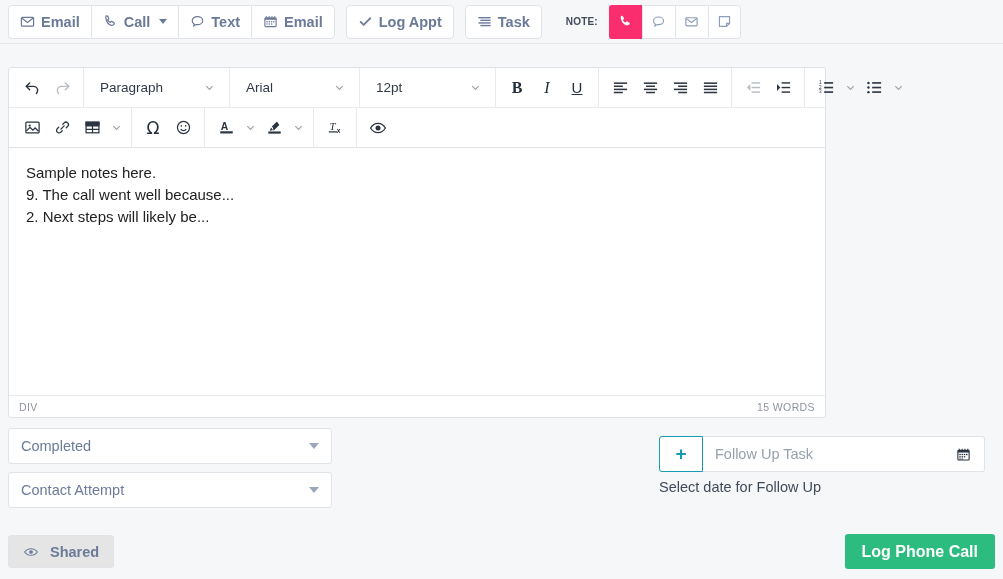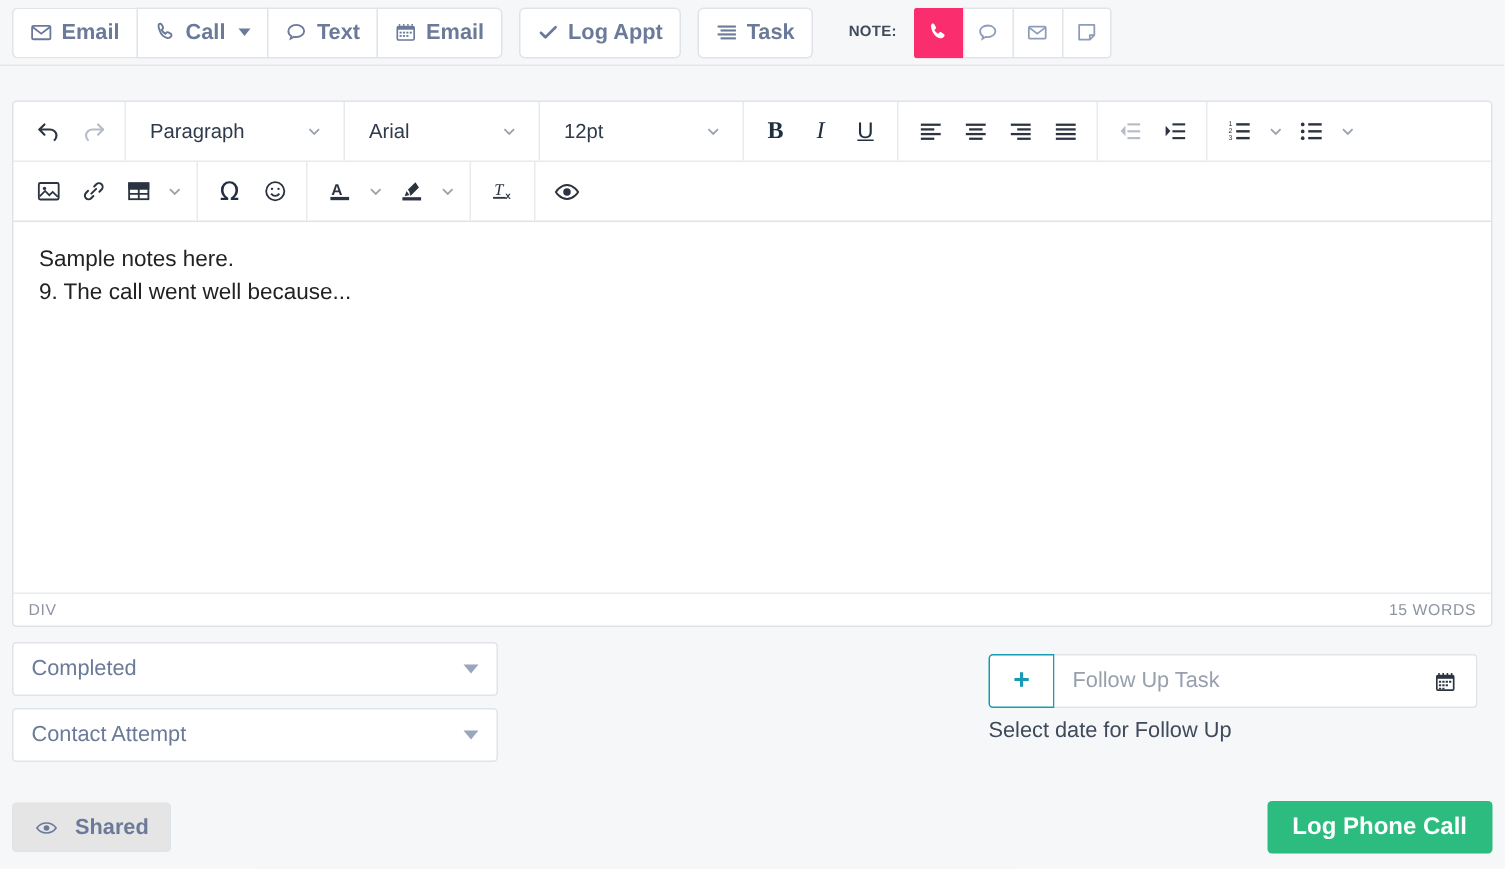--- a/index.html
+++ b/index.html
@@ -61,21 +61,21 @@
     color: #8d9cb8;
     cursor: pointer;
   }
   .note-group .nbtn:first-child { border-radius: 3px 0 0 3px; }
   .note-group .nbtn:last-child { border-right-width: 1px; border-radius: 0 3px 3px 0; }
   .nbtn.active { background: #fa2d6e; border-color: #fa2d6e; color: #fff; }
 
   
   .editor {
     position: absolute; left: 8px; top: 67px;
-    width: 987px;
+    width: 818px;
     background: #fff;
     border: 1px solid #dfe3e8;
     border-radius: 3px;
   }
   .etoolbar {
     display: flex; align-items: center;
     height: 40px;
     border-bottom: 1px solid #e8eaee;
     padding: 0 2px;
   }
@@ -536,20 +536,21 @@
             <path d="M1.6 9S4.4 4.3 9 4.3 16.4 9 16.4 9 13.6 13.7 9 13.7 1.6 9 1.6 9z"></path>
             <circle cx="9" cy="9" r="2.5" fill="#2b3440" stroke="none"></circle>
           </svg>
         </div>
       </div>
     </div>
 
     <div class="content">
       <div>Sample notes here.</div>
       <div>9. The call went well because...</div>
+      <div>2. Next steps will likely be...</div>
     </div>
 
     <div class="statusbar">
       <span>DIV</span>
       <span>15 WORDS</span>
     </div>
   </div>
 
   <div class="lower">
 

